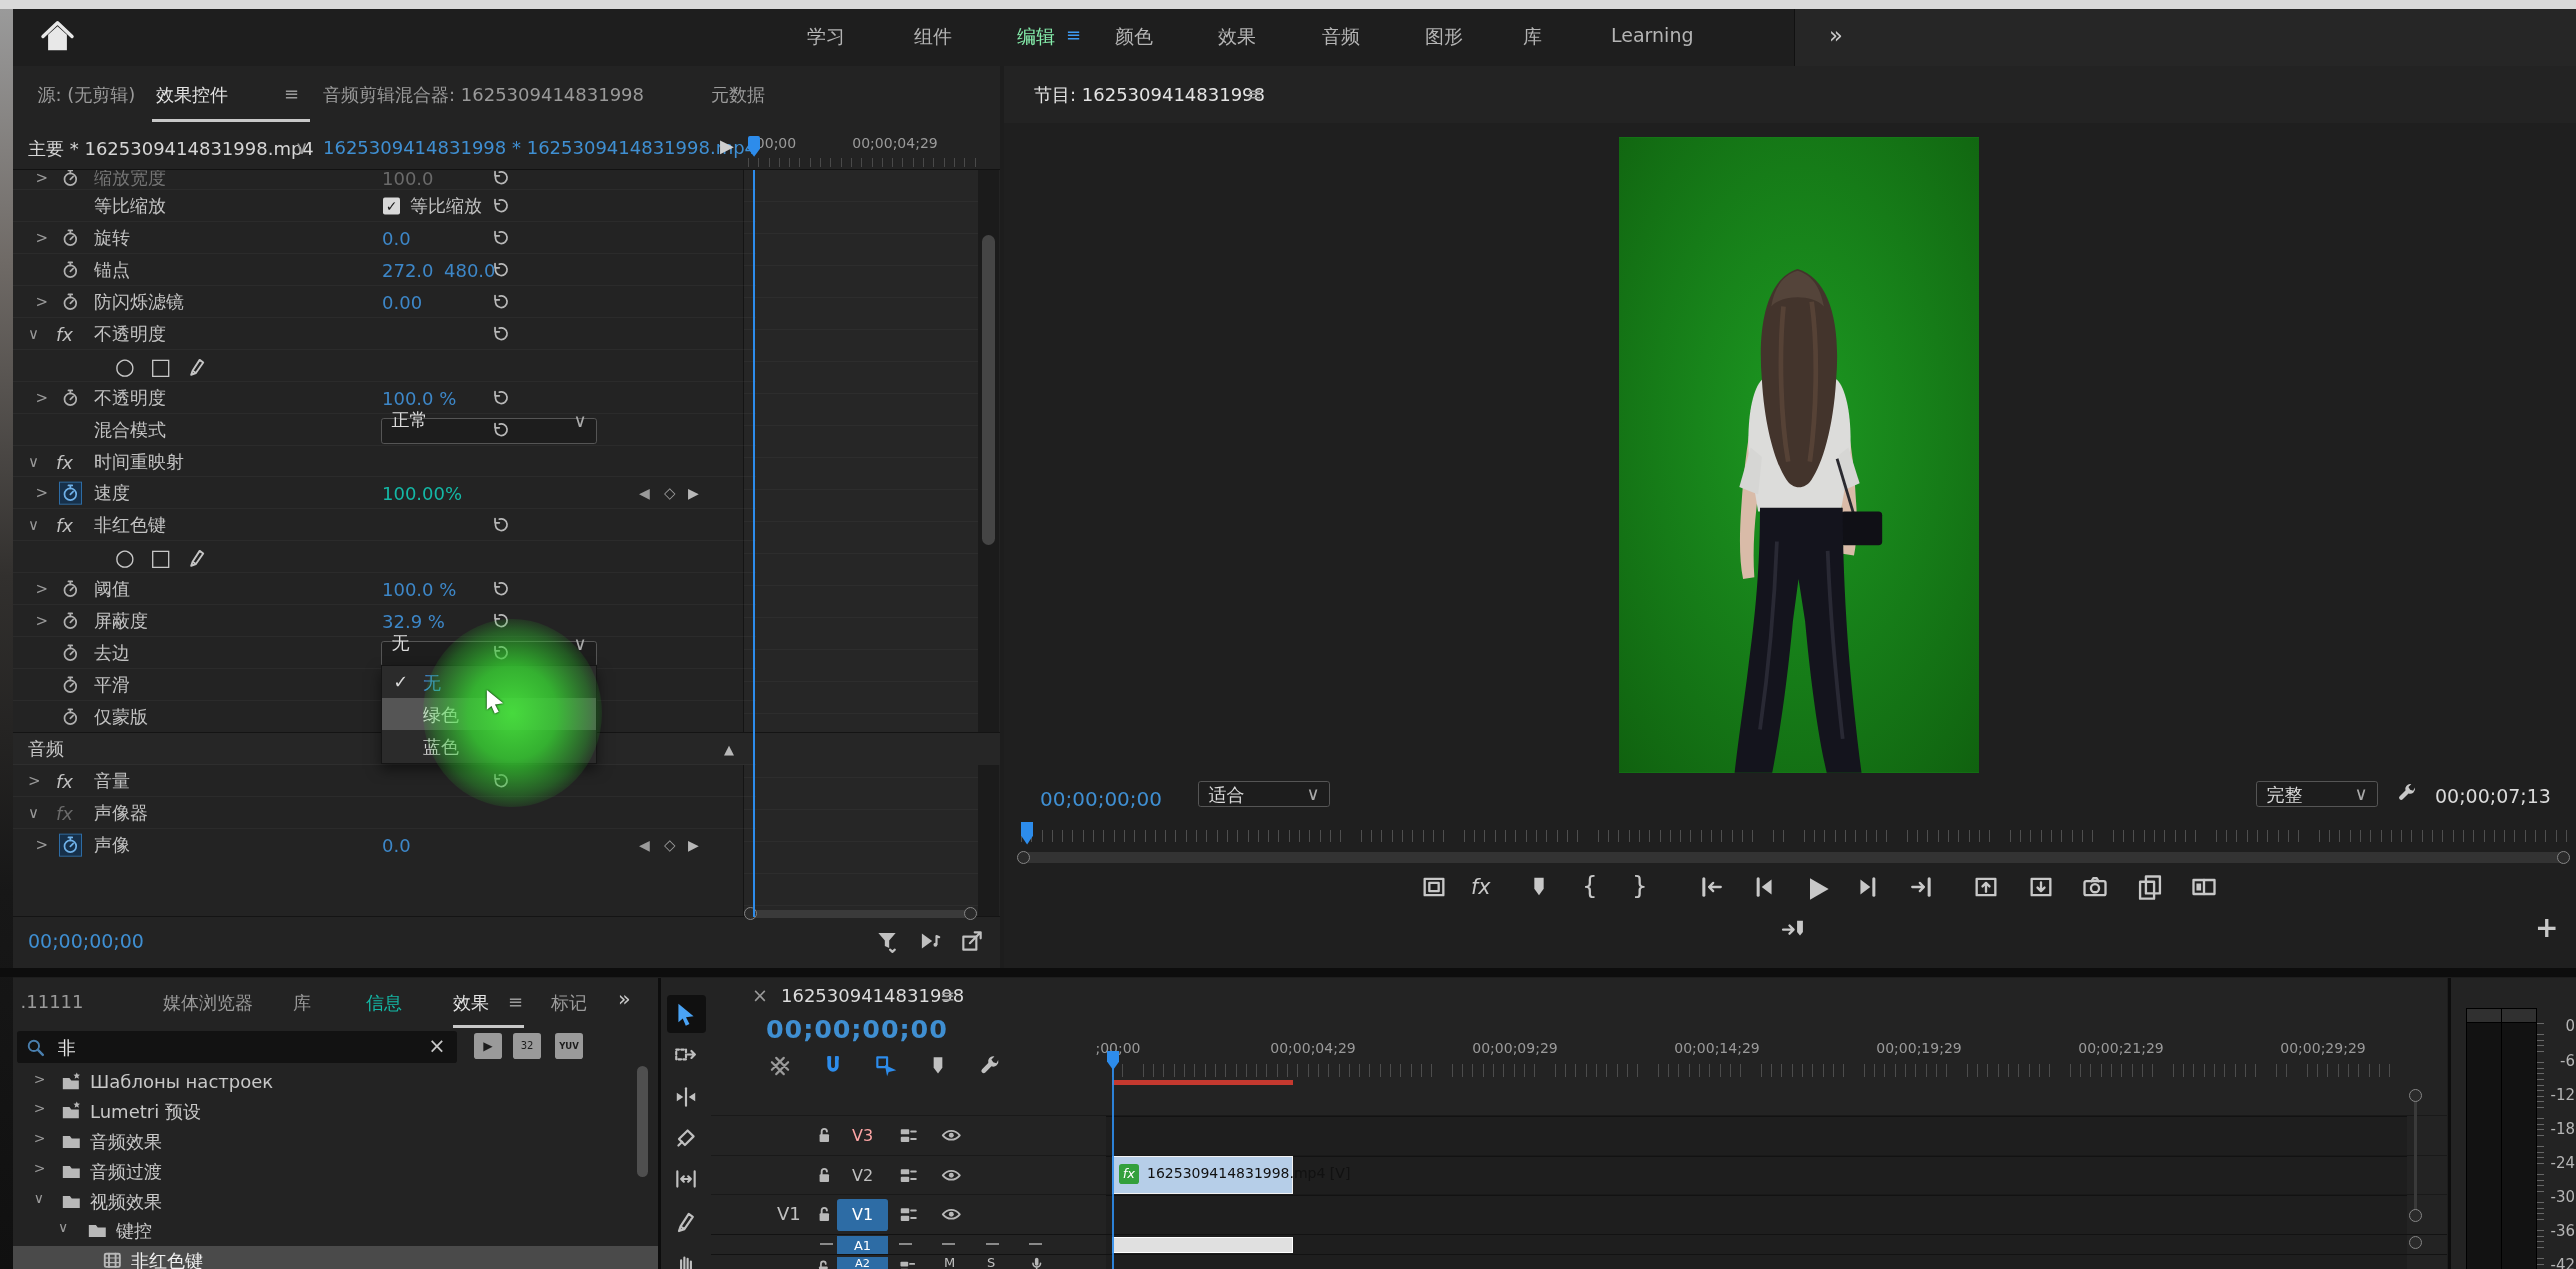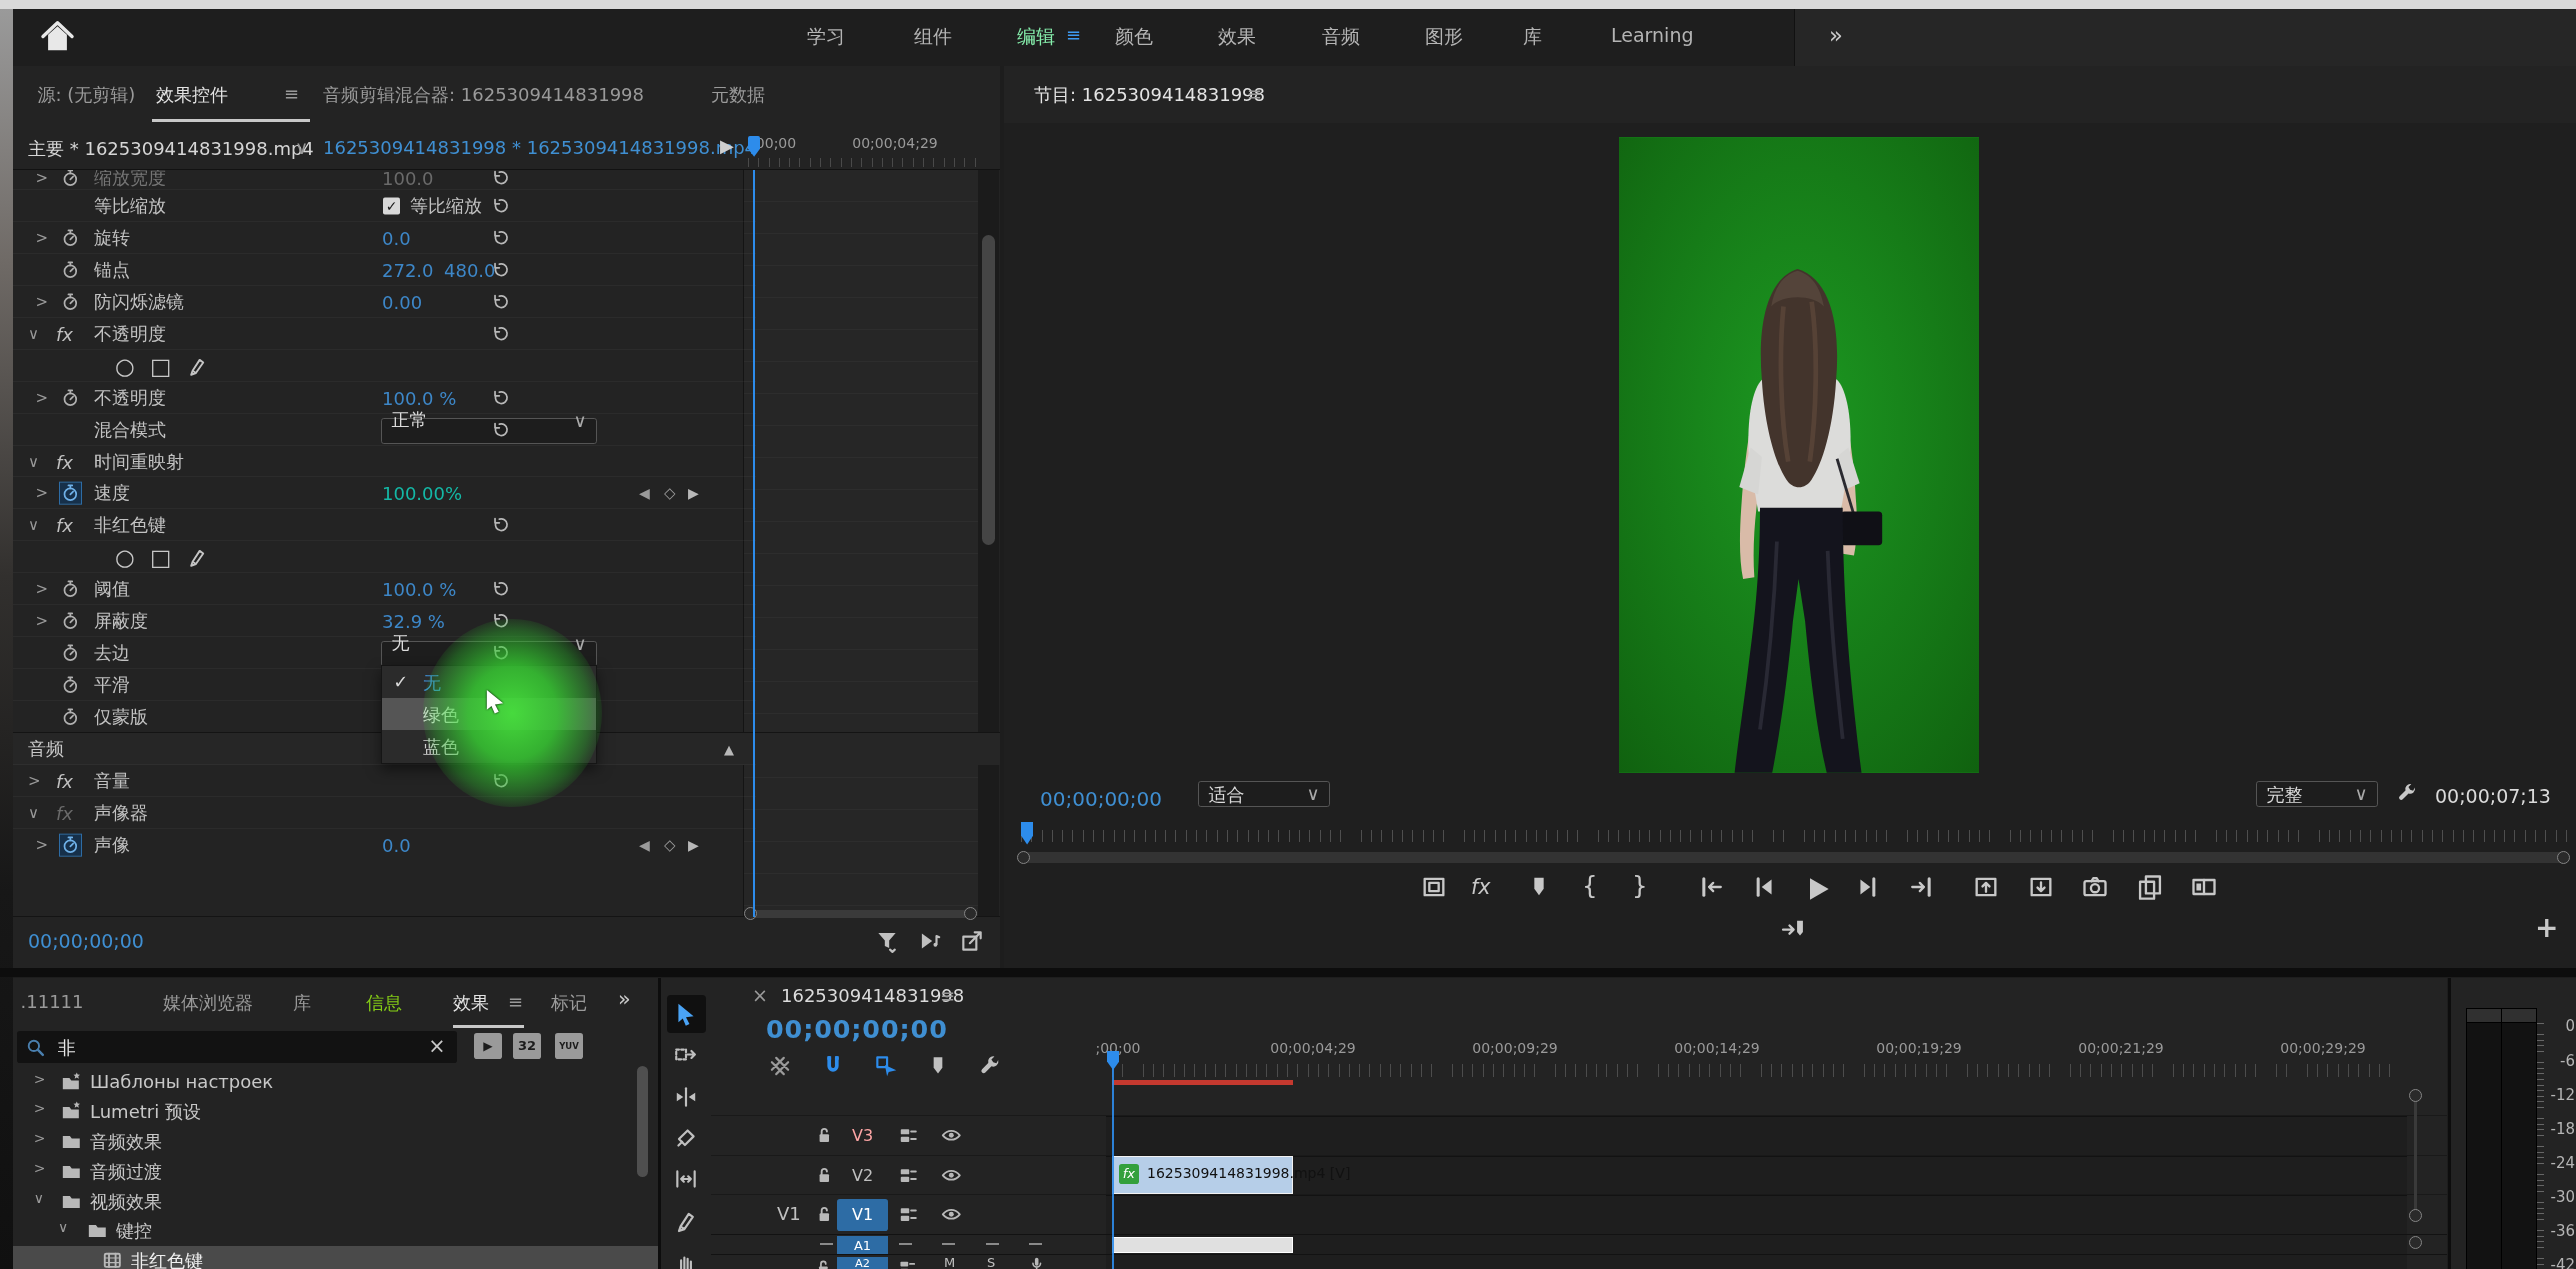--- a/index.html
+++ b/index.html
@@ -683,40 +683,40 @@
     <span style="position:absolute;left:1531px;top:788px;font-size:28px;color:#c8c8c8;font-weight:bold;">+</span>
   </div>
 
   <div class="abs" style="left:0;top:968px;width:2576px;height:9.4px;background:#0d0d0d;"></div>
 
   <div class="abs panel" style="left:13px;top:978px;width:645px;height:291px;overflow:hidden;">
     <div id="proj-tabs">
         <span style="position: absolute; left: 7.5px; top: 13px; color: rgb(154, 154, 154);">.11111</span>
         <span style="position: absolute; left: 150px; top: 13px; color: rgb(154, 154, 154);">媒体浏览器</span>
         <span style="position: absolute; left: 280px; top: 13px; color: rgb(154, 154, 154);">库</span>
-        <span style="position: absolute; left: 353px; top: 13px; color: #84cc16;">信息</span>
+        <span style="position: absolute; left: 353px; top: 13px; color: #14b8a6;">信息</span>
         <span style="position: absolute; left: 440px; top: 13px; color: rgb(228, 228, 228);">效果</span>
         <span style="position: absolute; left: 495px; top: 13px; color: rgb(154, 154, 154);">≡</span>
         <span style="position: absolute; left: 538px; top: 13px; color: rgb(154, 154, 154);">标记</span>
         <span style="position: absolute; left: 605px; top: 9.4px; color: rgb(200, 200, 200); font-size: 20.7px;">»</span>
       </div>
     <div class="abs" style="left:440px;top:47px;width:71px;height:2.8px;background:#c8c8c8;"></div>
 
     <div class="abs" style="left:3.8px;top:53px;width:440px;height:32px;background:#121212;border-radius:2.8px;">
       <span class="ic" style="position:absolute;left:7.5px;top:4.7px;color:#4a7fae;">
           <svg width="22.6" height="22.6" viewBox="0 0 24 24">
             <use href="#sym-magnifier"></use>
           </svg>
         </span>
       <span style="position:absolute;left:41px;top:4.7px;color:#e8e8e8;">非</span>
       <span style="position:absolute;right:11.3px;top:2.8px;color:#c8c8c8;font-size:20.7px;">×</span>
     </div>
     <div id="filter-icons">
         <div style="position: absolute; left: 461px; top: 55px; width: 28px; height: 26px; background: rgb(154, 154, 154); border-radius: 2.8px; color: rgb(28, 28, 28); text-align: center; font-size: 12.2px; line-height: 26px; font-weight: bold;">▶</div>
-        <div style="position: absolute; left: 500px; top: 55px; width: 28px; height: 26px; background: rgb(154, 154, 154); border-radius: 2.8px; color: rgb(28, 28, 28); text-align: center; font-size: 13px; line-height: 26px; font-weight: bold;">32</div>
+        <div style="position: absolute; left: 500px; top: 55px; width: 28px; height: 26px; background: rgb(154, 154, 154); border-radius: 2.8px; color: rgb(28, 28, 28); text-align: center; font-size: 10px; line-height: 26px; font-weight: normal;">32</div>
         <div style="position: absolute; left: 542px; top: 55px; width: 28px; height: 26px; background: rgb(154, 154, 154); border-radius: 2.8px; color: rgb(28, 28, 28); text-align: center; font-size: 8.5px; line-height: 26px; font-weight: bold;">YUV</div>
       </div>
 
     <div id="tree" class="abs" style="left:0;top:86px;width:645px;height:205px;">
         <div style="position: absolute; left: 0px; top: 3.8px; width: 645px; height: 29px; background: transparent;">
           <span style="position: absolute; left: 20.7px; top: 2.8px; color: rgb(154, 154, 154); font-size: 14px;">&gt;</span>
           <span class="ic" style="position: absolute; color: rgb(184, 184, 184); left: 47px; top: 2.8px;">
             <svg width="22.6" height="22.6" viewBox="0 0 24 24">
               <use href="#sym-folderstar"></use>
             </svg>

